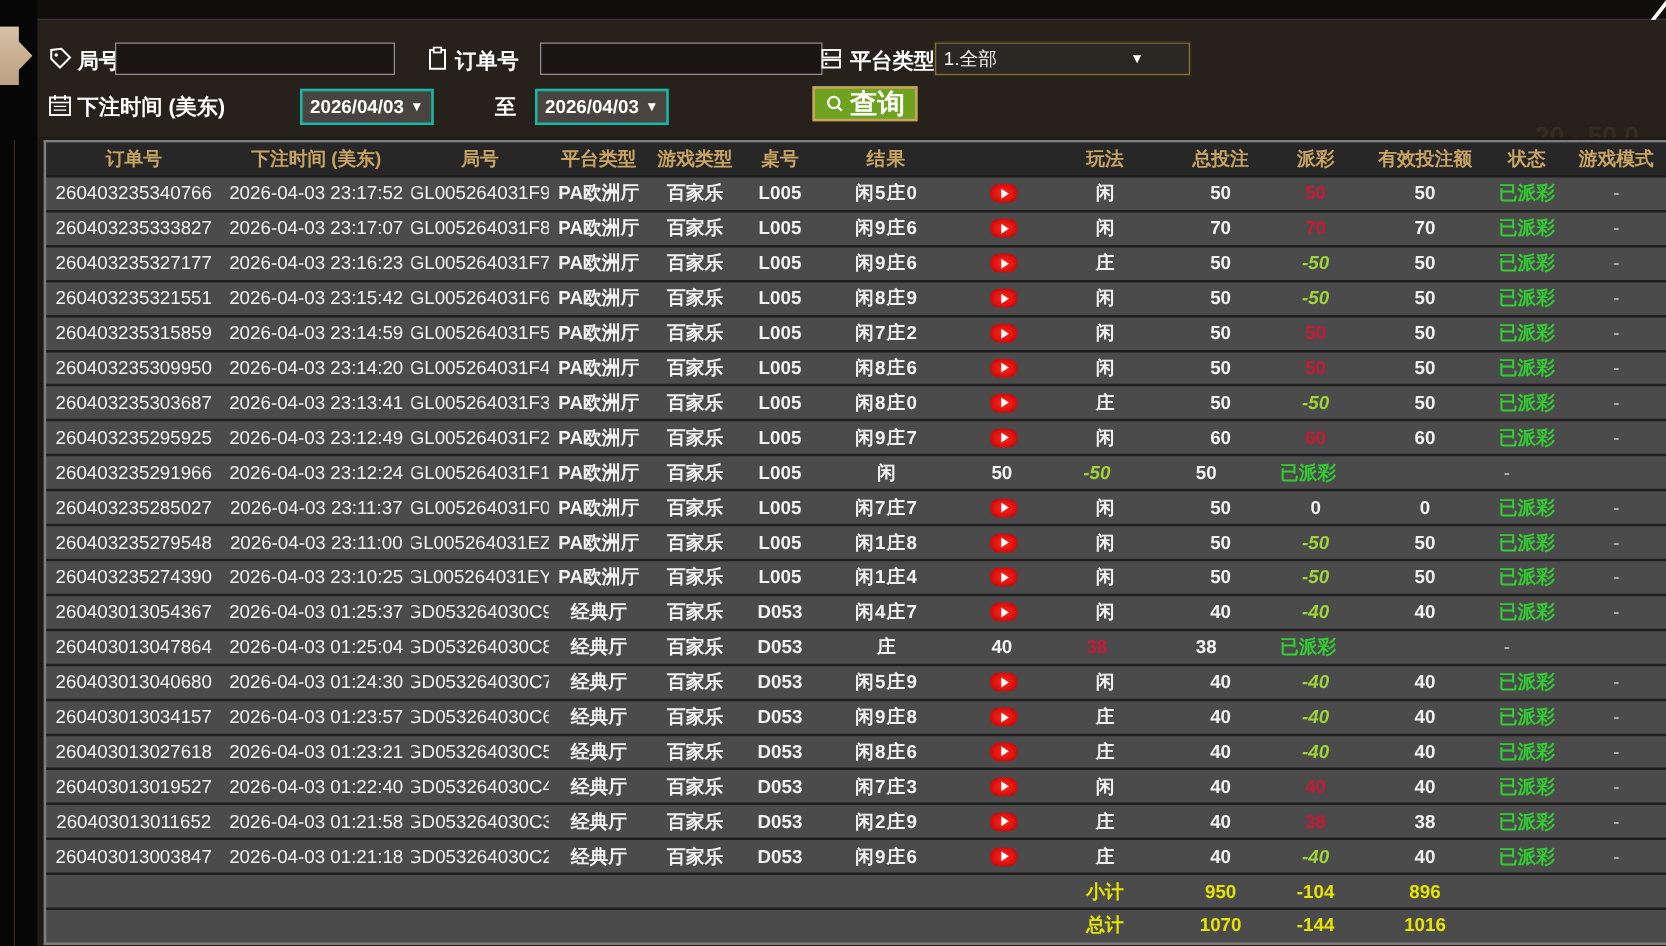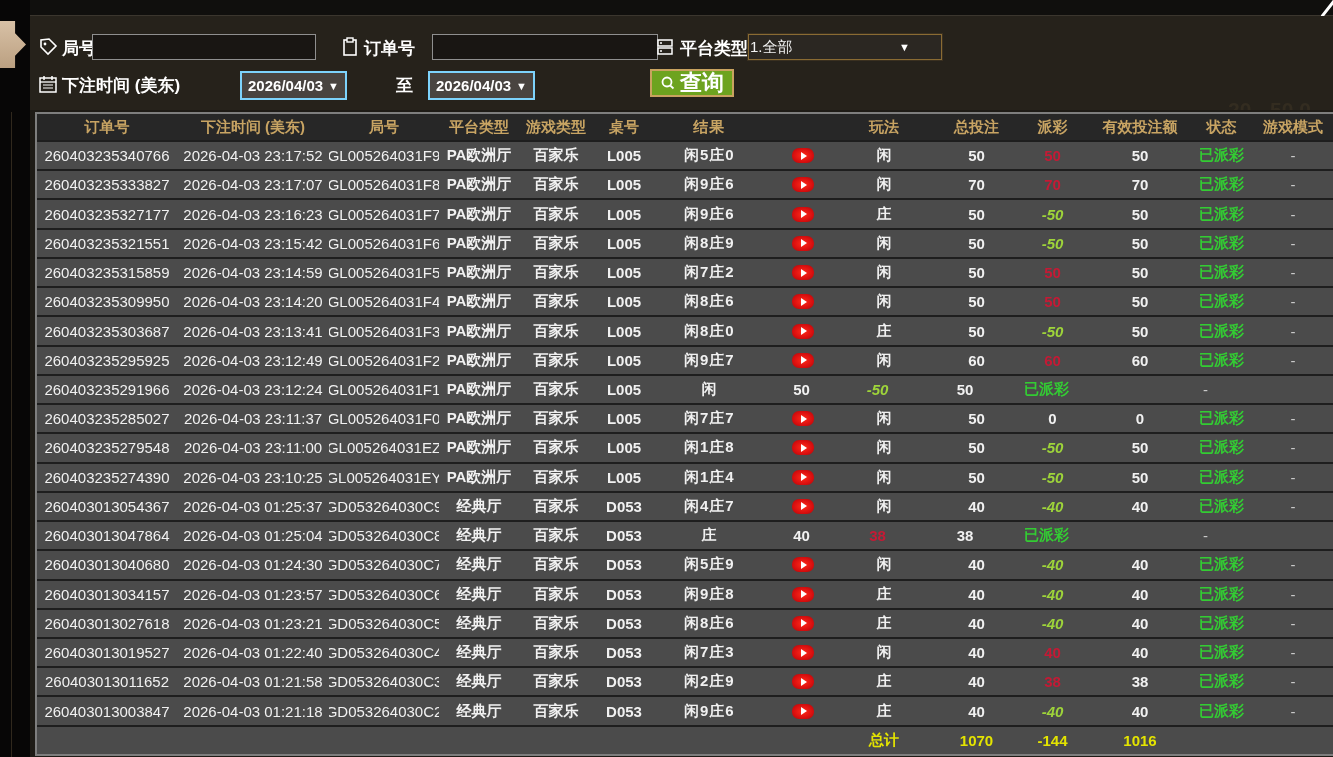--- a/index.html
+++ b/index.html
@@ -21,27 +21,27 @@
   .cursor{position:absolute;right:3px;top:-3px;width:3px;height:22px;background:#fff;
     transform:rotate(38deg);border-radius:1px;}
   .watermark{position:absolute;right:22px;top:78px;text-align:right;
     color:rgba(206,170,100,0.08);font-weight:bold;font-size:21px;line-height:32px;}
   
   .f-label{position:absolute;color:#fff;font-weight:bold;font-size:17px;white-space:nowrap;}
   .f-icon{position:absolute;width:20px;height:20px;}
   .f-icon svg{display:block;}
   .txt-input{position:absolute;height:24px;background:#191613;border:1px solid #8f8f8f;
     color:#eee;font-size:15px;padding:0 6px;outline:none;}
-  .date-btn{position:absolute;height:25px;background:#494440;border:2px solid #7dd3fc;
+  .date-btn{position:absolute;height:25px;background:#494440;border:2px solid #14b8a6;
     color:#fff;font-weight:bold;font-size:15px;display:flex;align-items:center;
     justify-content:center;gap:5px;cursor:pointer;}
   .date-btn .chev{font-size:11px;}
   .select-box{position:absolute;height:24px;background:#2b2722;border:1px solid #8a6b33;
     outline:1px solid #3a3020;color:#f2f2f2;font-size:15px;display:flex;align-items:center;
-    padding:0 1px;cursor:pointer;}
+    padding:0 6px;cursor:pointer;}
   .select-box .sel-val{flex:1;}
   .select-box .chev{font-size:11px;color:#fff;margin-right:30px;}
   .query-btn{position:absolute;height:28px;background:#6da31f;border:2px solid #c9a35f;
     color:#fff;font-weight:bold;font-size:22px;display:flex;align-items:center;gap:4px;
     padding:0 8px;cursor:pointer;}
   
   .grid{position:absolute;left:5px;top:112px;right:0;bottom:1px;
     border:2px solid #7e7e7e;border-right:none;background:#4b4b4b;
     display:flex;flex-direction:column;}
   .trow{display:flex;flex:1;align-items:stretch;border-top:2px solid #1e1e1e;}
@@ -560,20 +560,35 @@
           <div class="cell c12 mode-dash">-</div>
         </div>
         <div class="trow foot">
           <div class="cell c0"></div>
           <div class="cell c1"></div>
           <div class="cell c2"></div>
           <div class="cell c3"></div>
           <div class="cell c4"></div>
           <div class="cell c5"></div>
           <div class="cell c6"></div>
+          <div class="cell c7">小计</div>
+          <div class="cell c8">950</div>
+          <div class="cell c9">-104</div>
+          <div class="cell c10">896</div>
+          <div class="cell c11"></div>
+          <div class="cell c12"></div>
+        </div>
+        <div class="trow foot">
+          <div class="cell c0"></div>
+          <div class="cell c1"></div>
+          <div class="cell c2"></div>
+          <div class="cell c3"></div>
+          <div class="cell c4"></div>
+          <div class="cell c5"></div>
+          <div class="cell c6"></div>
           <div class="cell c7">总计</div>
           <div class="cell c8">1070</div>
           <div class="cell c9">-144</div>
           <div class="cell c10">1016</div>
           <div class="cell c11"></div>
           <div class="cell c12"></div>
         </div>
       </div>
   </div>
 </div>

